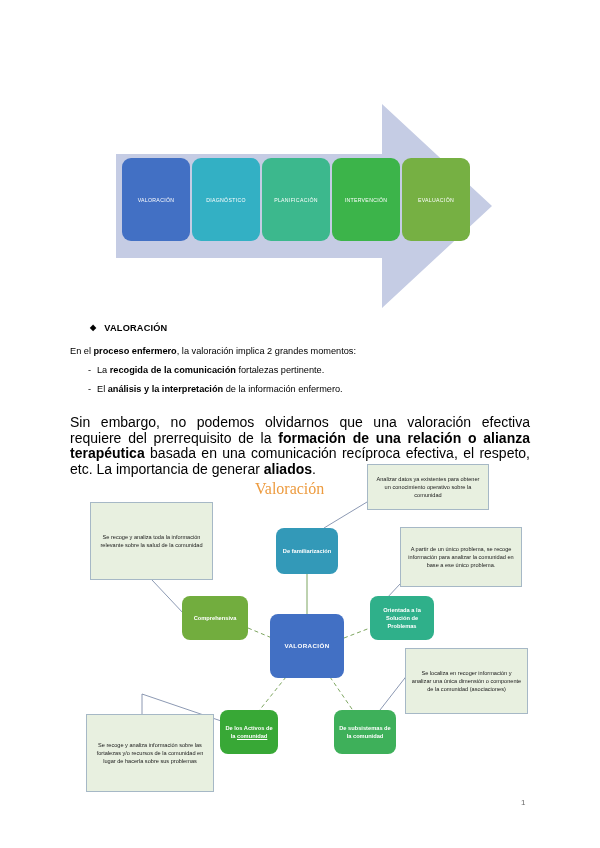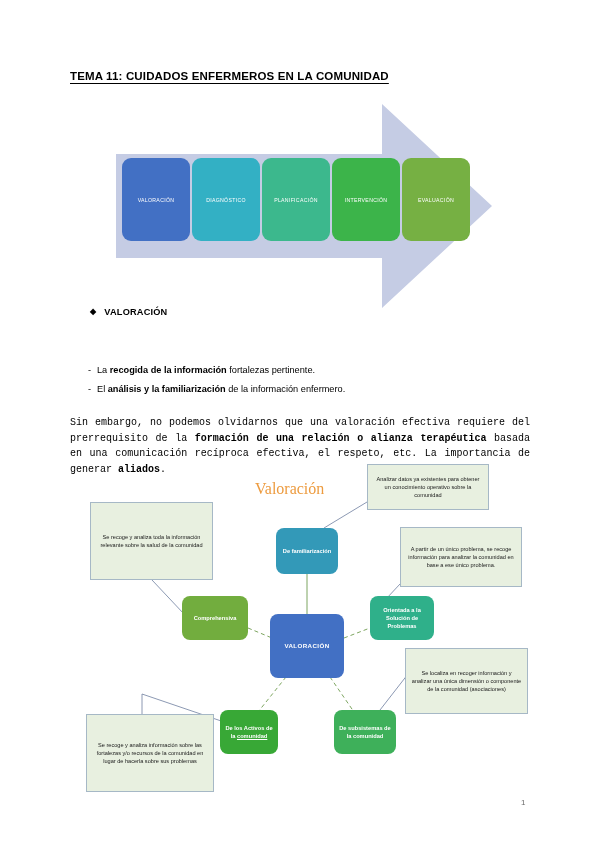--- a/index.html
+++ b/index.html
@@ -68,21 +68,21 @@
     letter-spacing: 0.3px;
     font-weight: normal;
     padding: 0 3px;
     box-sizing: border-box;
   }
 
   
   .bullet-line {
     position: absolute;
     left: 90px;
-    top: 307px;
+    top: 323px;
     font-size: 9.2px;
     font-weight: bold;
     letter-spacing: 0.2px;
   }
   .bullet-line .diamond {
     font-size: 8px;
     margin-right: 8px;
     position: relative;
     top: -1px;
   }
@@ -112,24 +112,23 @@
     position: absolute;
     left: 18px;
     top: 0;
   }
 
   .para-block {
     position: absolute;
     left: 70px;
     top: 415px;
     width: 460px;
-    font-size: 10px;
+    font-size: 14px;
     line-height: 15.5px;
     text-align: justify;
-    font-family: Liberation Mono, monospace;
   }
 
   b, strong { font-weight: bold; }
 
   
   .mindmap {
     position: absolute;
     left: 62px;
     top: 462px;
     width: 480px;
@@ -192,21 +191,20 @@
     top: 798px;
     font-size: 8px;
     color: #6b6b6b;
   }
 </style>
 </head>
 <body>
 
 <div class="page">
 
-  <div class="doc-title">TEMA 11: CUIDADOS ENFERMEROS EN LA COMUNIDAD</div>
 
   <div class="process-graphic">
     <svg class="arrow-svg" width="400" height="208" viewBox="0 0 400 208">
       <polygon points="12,52 278,52 278,2 388,104 278,206 278,156 12,156" fill="#C5CCE4"></polygon>
     </svg>
     <div class="stage-row">
       <div class="stage" id="stage-0" style="background: rgb(66, 112, 196);">
         <span>VALORACIÓN</span>
       </div>
       <div class="stage" id="stage-1" style="background: rgb(51, 176, 196);">
@@ -221,27 +219,30 @@
       <div class="stage" id="stage-4" style="background: rgb(118, 176, 67);">
         <span>EVALUACIÓN</span>
       </div>
     </div>
   </div>
 
   <div class="bullet-line">
     <span class="diamond">◆</span><span>VALORACIÓN</span>
   </div>
 
+  <div class="para-intro">
+    <span>En el </span><b>proceso enfermero</b><span>, la valoración implica 2 grandes momentos:</span>
+  </div>
 
   <div class="dash-list">
     <span class="dash-item">
-      <span class="dash">-</span><span>La </span><b>recogida de la información</b><span> fortalezas pertinente.</span>
+      <span class="dash">-</span><span>La </span><b>recogida de la comunicación</b><span> fortalezas pertinente.</span>
     </span>
     <span class="dash-item">
-      <span class="dash">-</span><span>El </span><b>análisis y la familiarización</b><span> de la información enfermero.</span>
+      <span class="dash">-</span><span>El </span><b>análisis y la interpretación</b><span> de la información enfermero.</span>
     </span>
   </div>
 
   <div class="para-block">
     <span>Sin embargo, no podemos olvidarnos que una valoración efectiva requiere del prerrequisito de la </span><b>formación de una relación o alianza terapéutica</b><span> basada en una comunicación recíproca efectiva, el respeto, etc. La importancia de generar </span><b>aliados</b><span>.</span>
   </div>
 
   <div class="mindmap">
 
     <svg class="mm-lines" width="480" height="345" viewBox="0 0 480 345">

